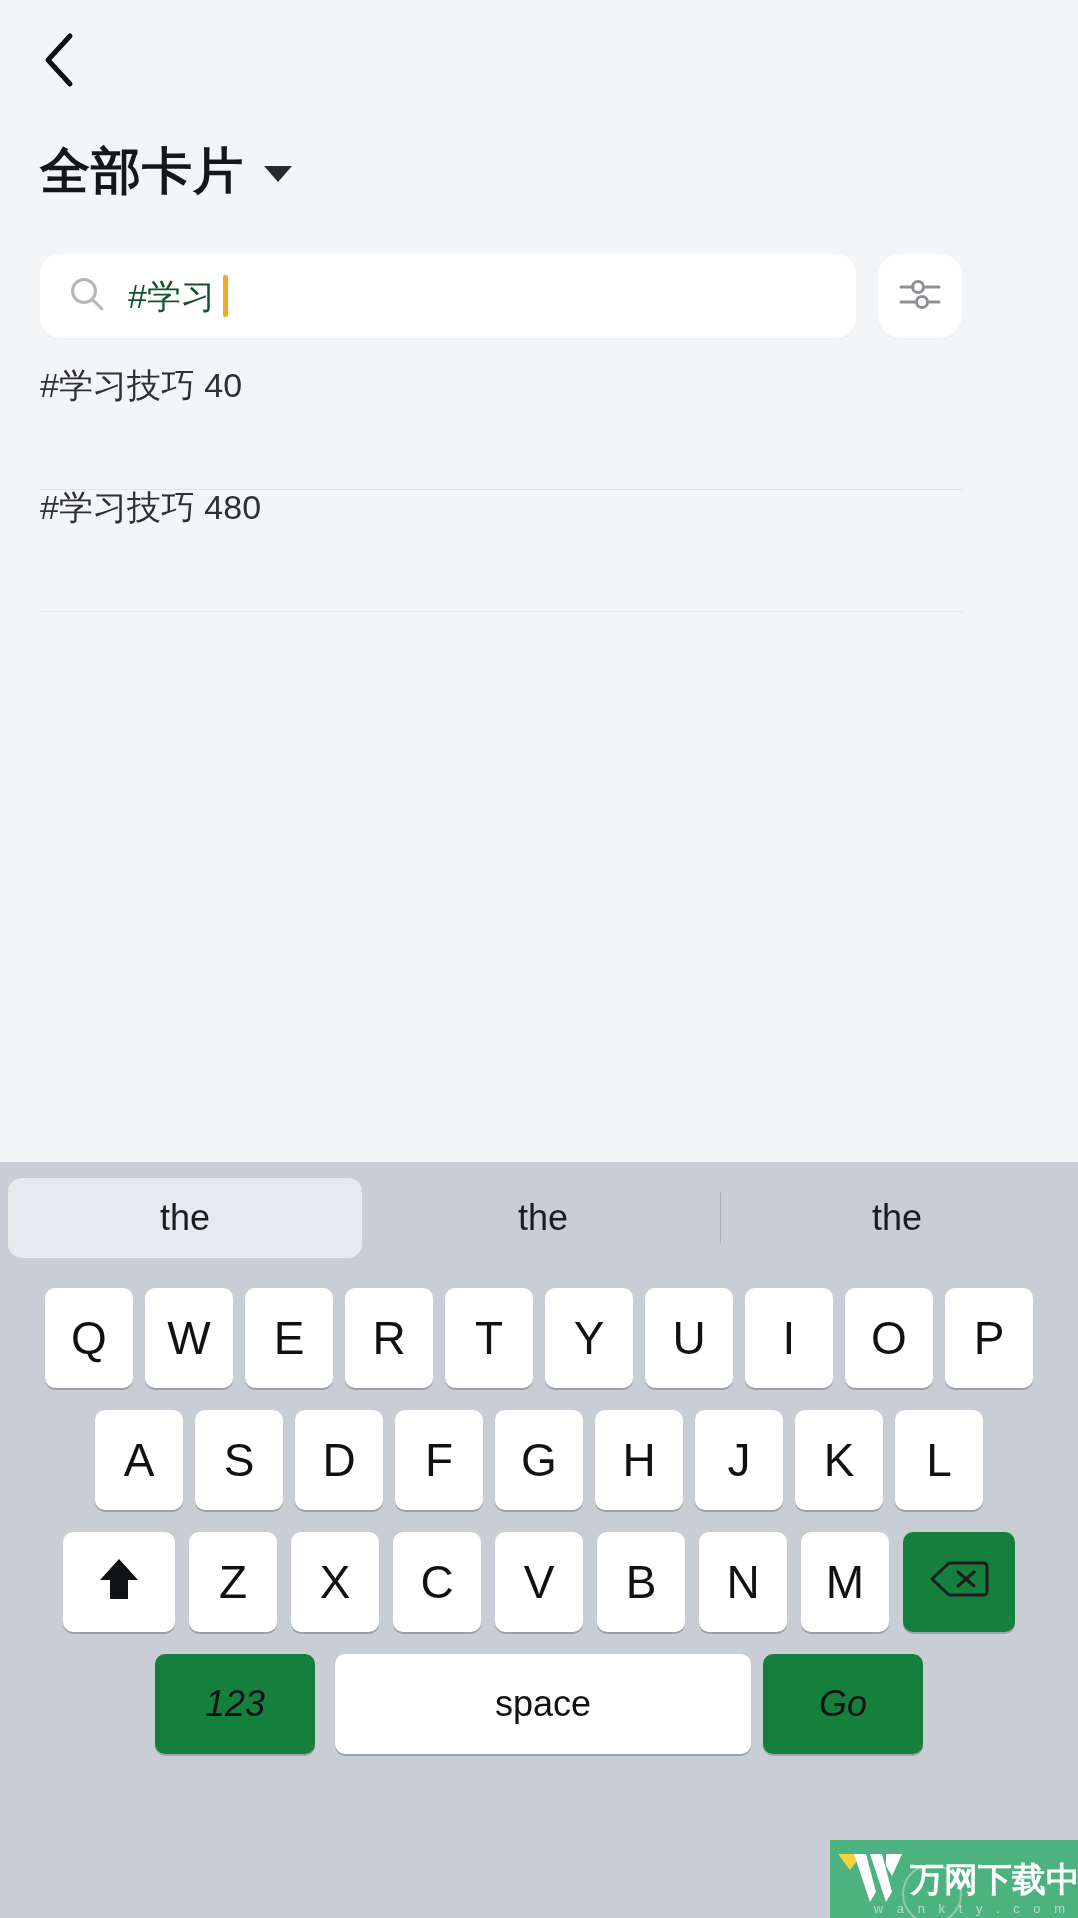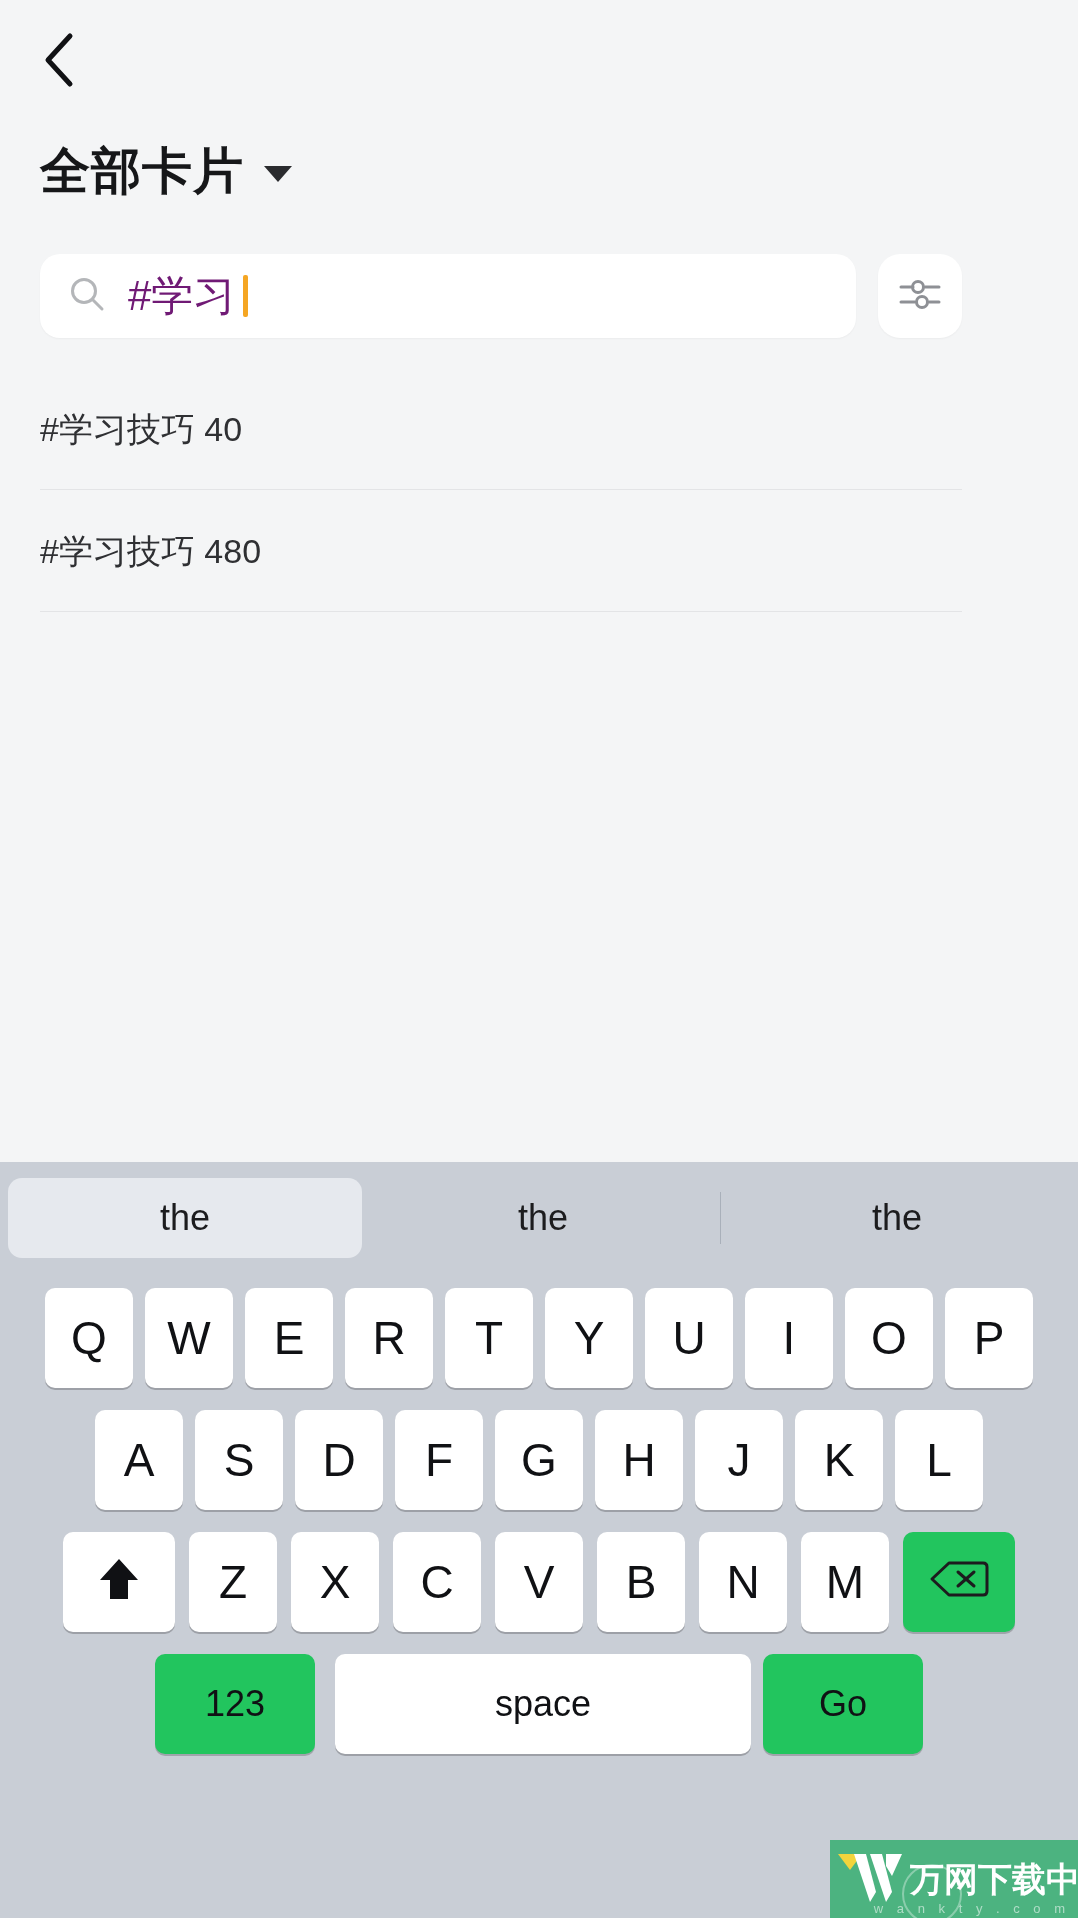--- a/index.html
+++ b/index.html
@@ -81,22 +81,22 @@
     background: #ffffff;
     border-radius: 20px;
     display: flex;
     align-items: center;
     padding: 0 28px;
     box-sizing: border-box;
     box-shadow: 0 1px 2px rgba(0,0,0,0.04);
   }
   .search-icon { flex: none; margin-right: 22px; display:block; }
   .search-text {
-    font-size: 42px;
-    color: #701a75;
+    font-size: 34px;
+    color: #14532d;
     line-height: 1;
     white-space: nowrap;
   }
   .cursor {
     width: 5px;
     height: 42px;
     background: #f5a623;
     margin-left: 8px;
     border-radius: 2px;
     flex: none;
@@ -116,21 +116,21 @@
   }
 
   
   .suggestions {
     padding: 0 40px;
     margin-top: 30px;
   }
   .suggestion-item {
     height: 122px;
     display: flex;
-    align-items: center;
+    align-items: flex-start;
     border-bottom: 1px solid #e3e4e6;
     cursor: pointer;
     box-sizing: border-box;
   }
   .suggestion-item .label {
     font-size: 34px;
     color: #2f3033;
     line-height: 1;
   }
 
@@ -195,22 +195,23 @@
     align-items: center;
     justify-content: center;
     font-size: 46px;
     color: #101114;
     box-shadow: 0 2px 0 rgba(0,0,0,0.22);
     cursor: pointer;
     box-sizing: border-box;
     line-height: 1;
   }
   .key.dark {
-    background: #22c55e;
+    background: #15803d;
     box-shadow: 0 2px 0 rgba(0,0,0,0.20);
+    font-style: italic;
   }
   .key.wide { width: 112px; }
   .key.space { width: 416px; font-size: 36px; margin-left: 14px; }
   .key.fn { width: 160px; font-size: 36px; }
   .row3 .key { margin: 0 7px; }
 
   .shift-icon, .bksp-icon { display: block; }
 
   
   .watermark {

